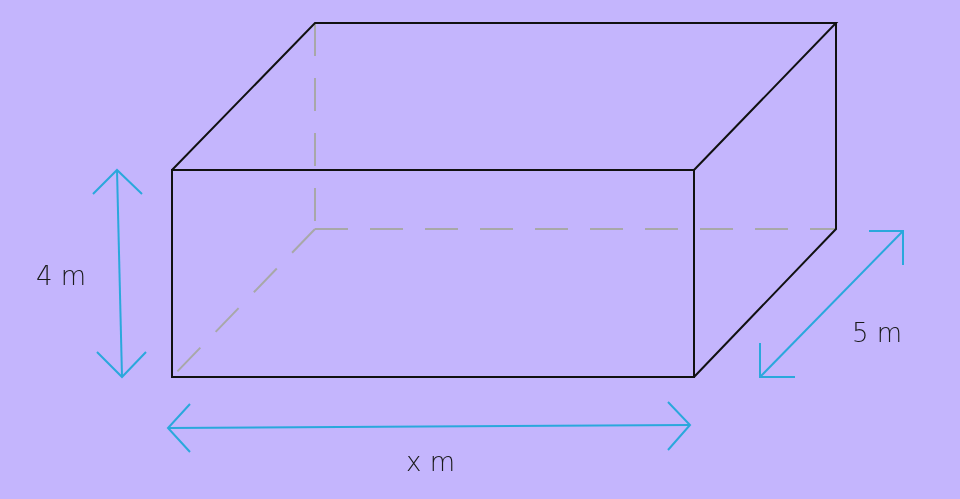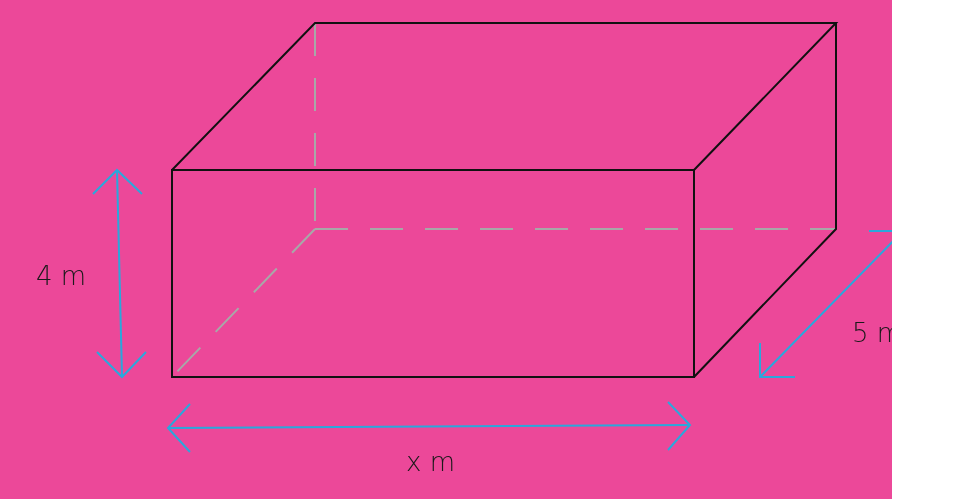--- a/index.html
+++ b/index.html
@@ -1,16 +1,16 @@
 <!DOCTYPE html>
 <html><head>
 <meta charset="utf-8">
 <style>
   html, body { margin: 0; padding: 0; background: #ffffff; }
-  #stage { position: relative; width: 892px; height: 499px; overflow: hidden; background: #ec4899; }
+  #stage { position: relative; width: 960px; height: 499px; overflow: hidden; background: #c4b5fd; }
   svg { position: absolute; left: 0; top: 0; }
   .label { font-family: "DejaVu Sans", sans-serif; font-size: 26px; fill: #1a1a1a; font-weight: 300; }
 </style>
 </head>
 <body>
 
 <div id="stage">
   <svg width="960" height="499" viewBox="0 0 960 499">
 
     <g stroke="#a8a8a8" stroke-width="2" fill="none" stroke-dasharray="33 22">

